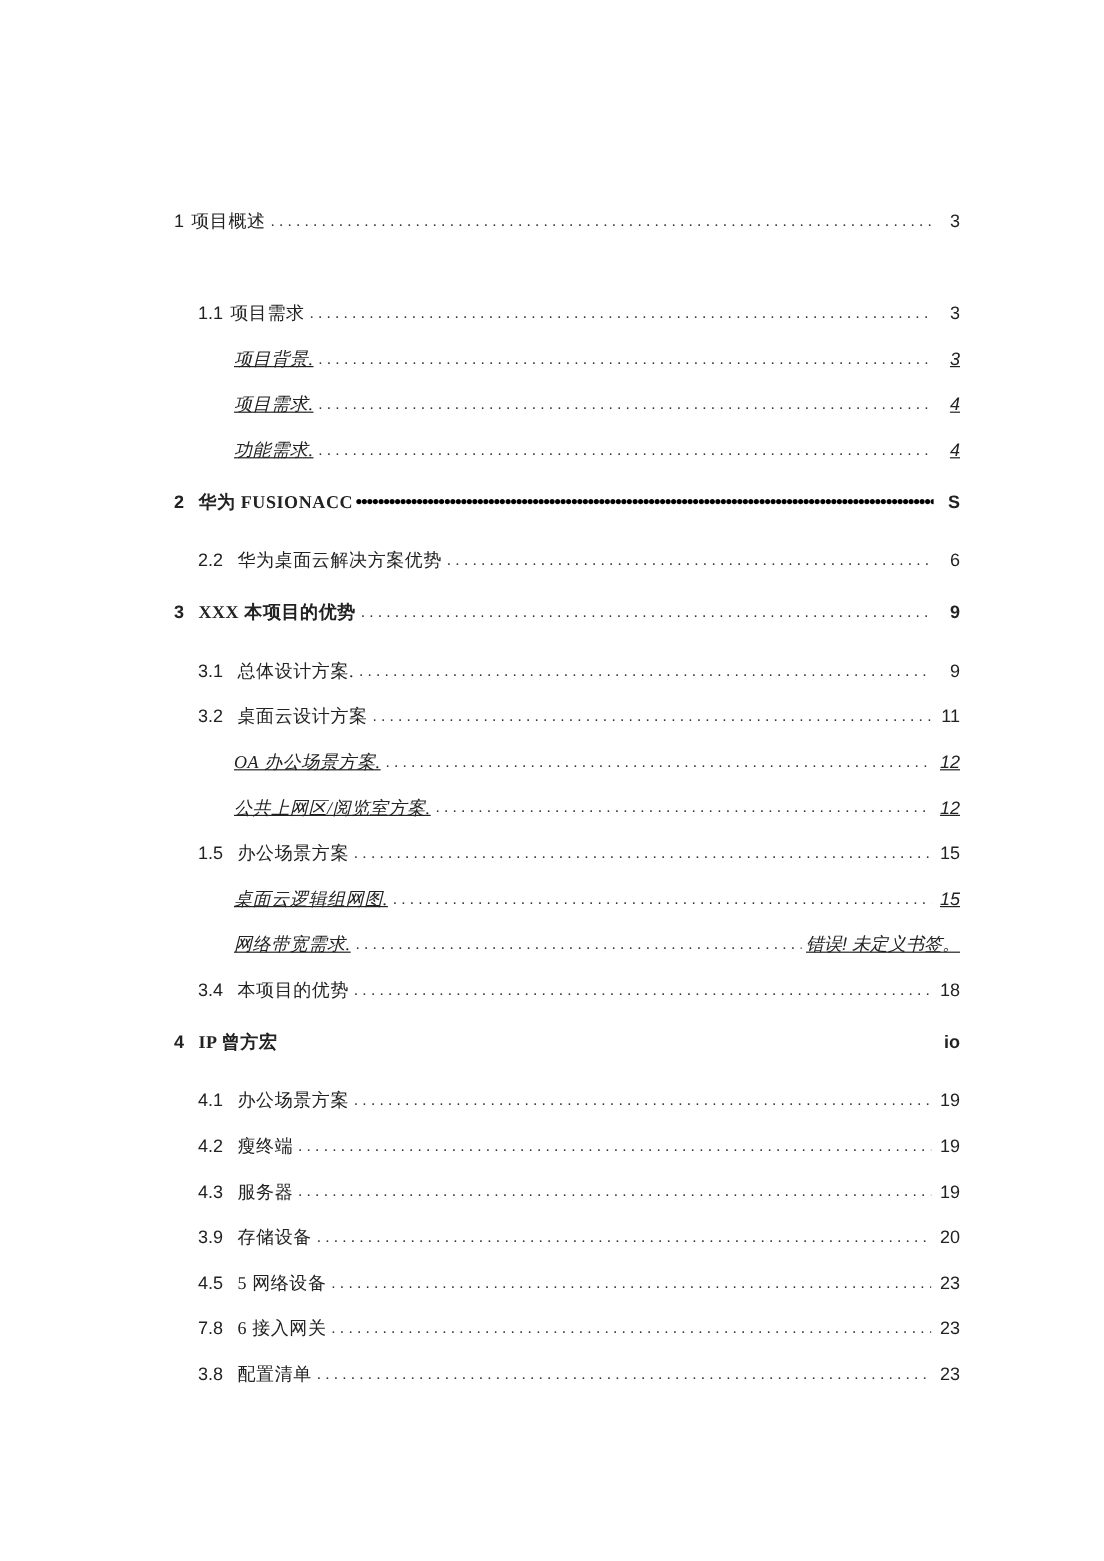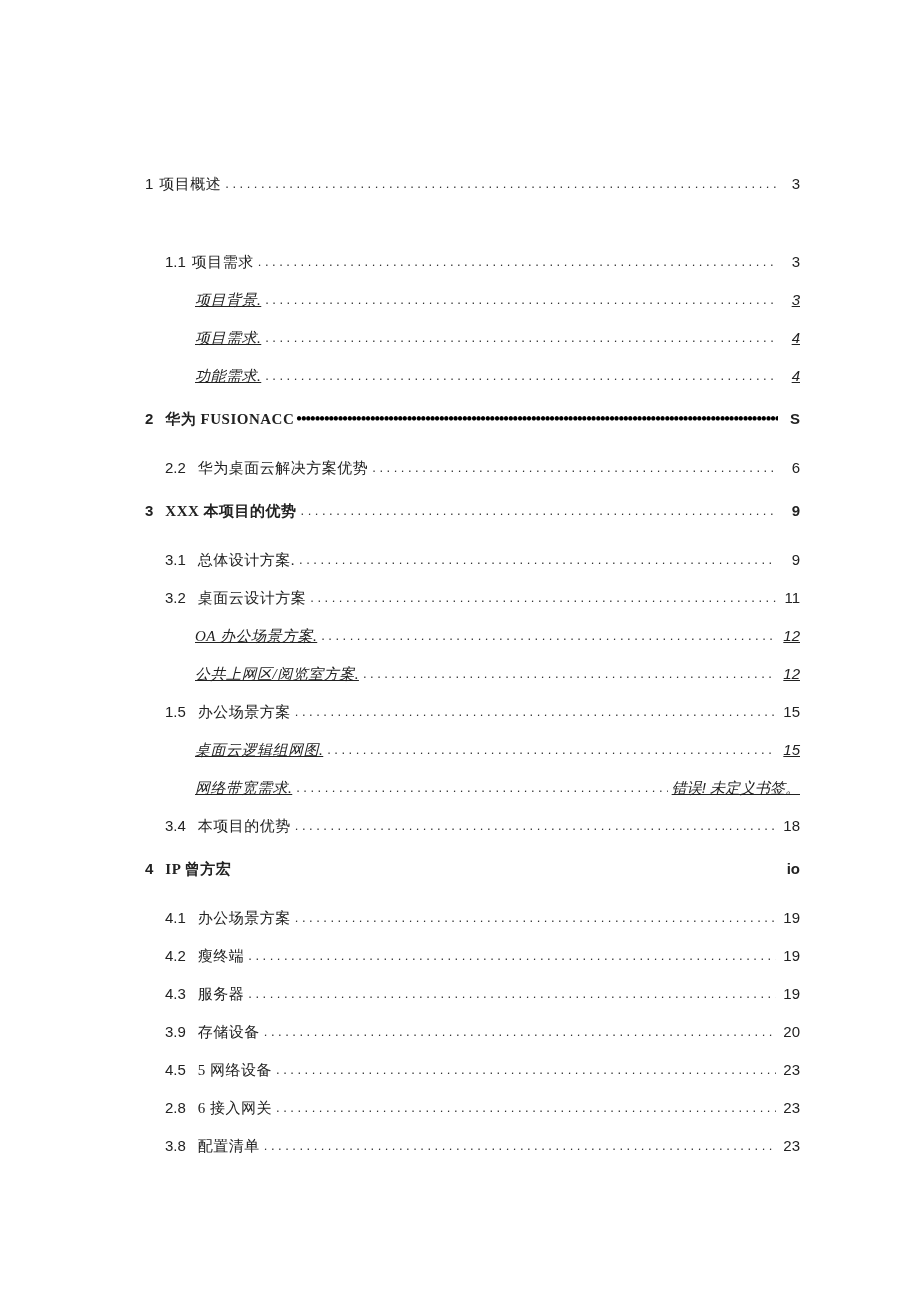--- a/index.html
+++ b/index.html
@@ -212,21 +212,21 @@
         <span class="dots"></span>
         <span class="page-no">20</span>
       </div>
       <div class="toc-line indent-1">
         <span class="num">4.5</span>
         <span class="title">5 网络设备</span>
         <span class="dots"></span>
         <span class="page-no">23</span>
       </div>
       <div class="toc-line indent-1">
-        <span class="num">2.8</span>
+        <span class="num">7.8</span>
         <span class="title">6 接入网关</span>
         <span class="dots"></span>
         <span class="page-no">23</span>
       </div>
       <div class="toc-line indent-1">
         <span class="num">3.8</span>
         <span class="title">配置清单</span>
         <span class="dots"></span>
         <span class="page-no">23</span>
       </div>

